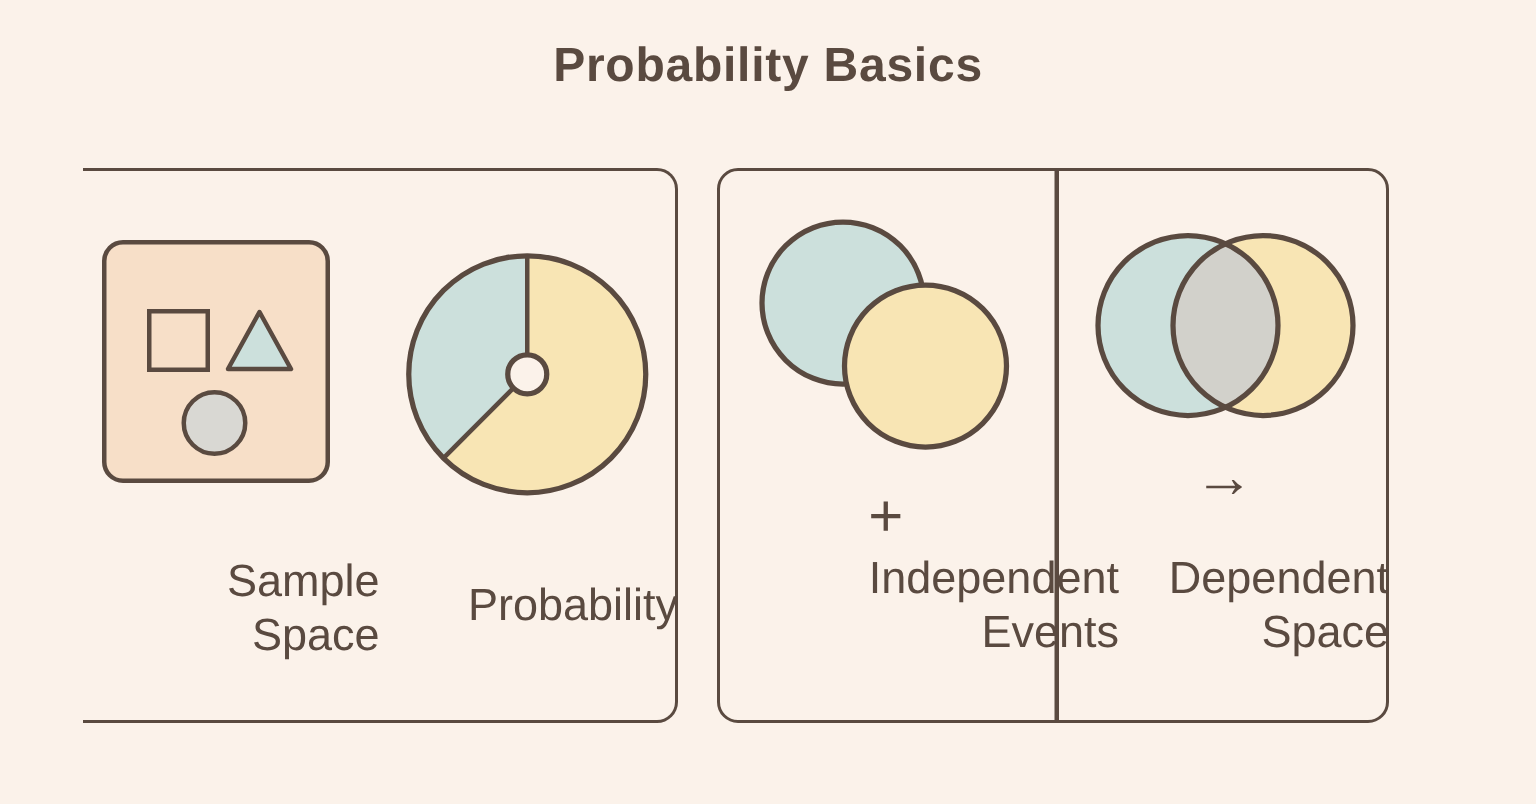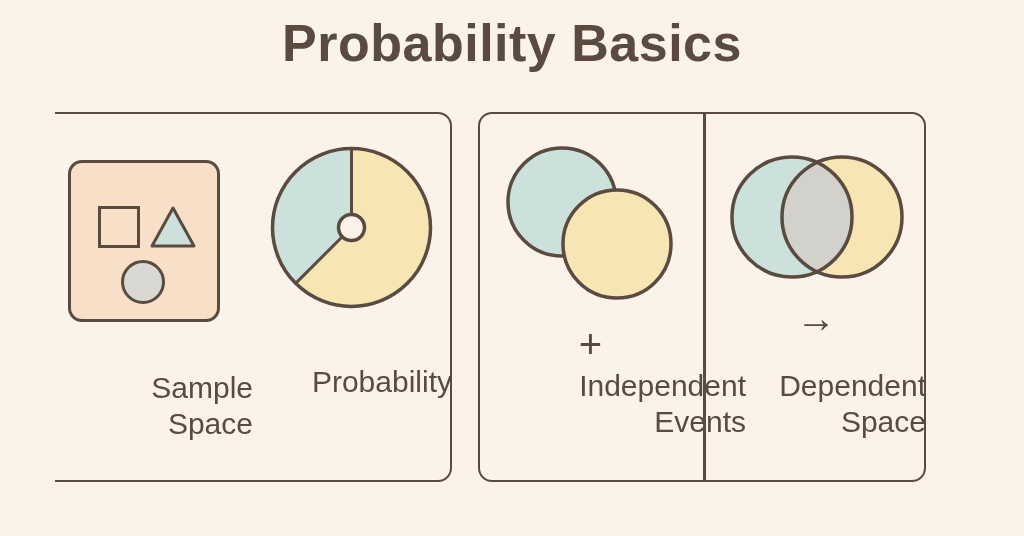--- a/index.html
+++ b/index.html
@@ -21,21 +21,21 @@
     background: #FBF2EA;
   }
 
   
   .title {
     position: absolute;
     top: 8px;
     left: 0;
     width: 1024px;
     text-align: center;
-    font-size: 52px;
+    font-size: 32px;
     font-weight: bold;
     letter-spacing: 0.5px;
     color: #5A4A40;
     line-height: 70px;
     white-space: nowrap;
   }
 
   
   .panel {
     position: absolute;
@@ -121,21 +121,21 @@
     width: 44px;
     height: 44px;
     border-radius: 50%;
     border: 3px solid #5A4A40;
     background: #D9D8D3;
     box-sizing: border-box;
   }
   .sample-label { top: 258px; }
 
   
-  .cell-prob { left: 253px; top: 106px; width: 199px; height: 370px; }
+  .cell-prob { left: 253px; top: 128px; width: 199px; height: 370px; }
   .pie-wrap {
     position: absolute;
     left: 17px;
     top: 40px;
     width: 163px;
     height: 163px;
   }
   .prob-label { top: 258px; }
 
   

